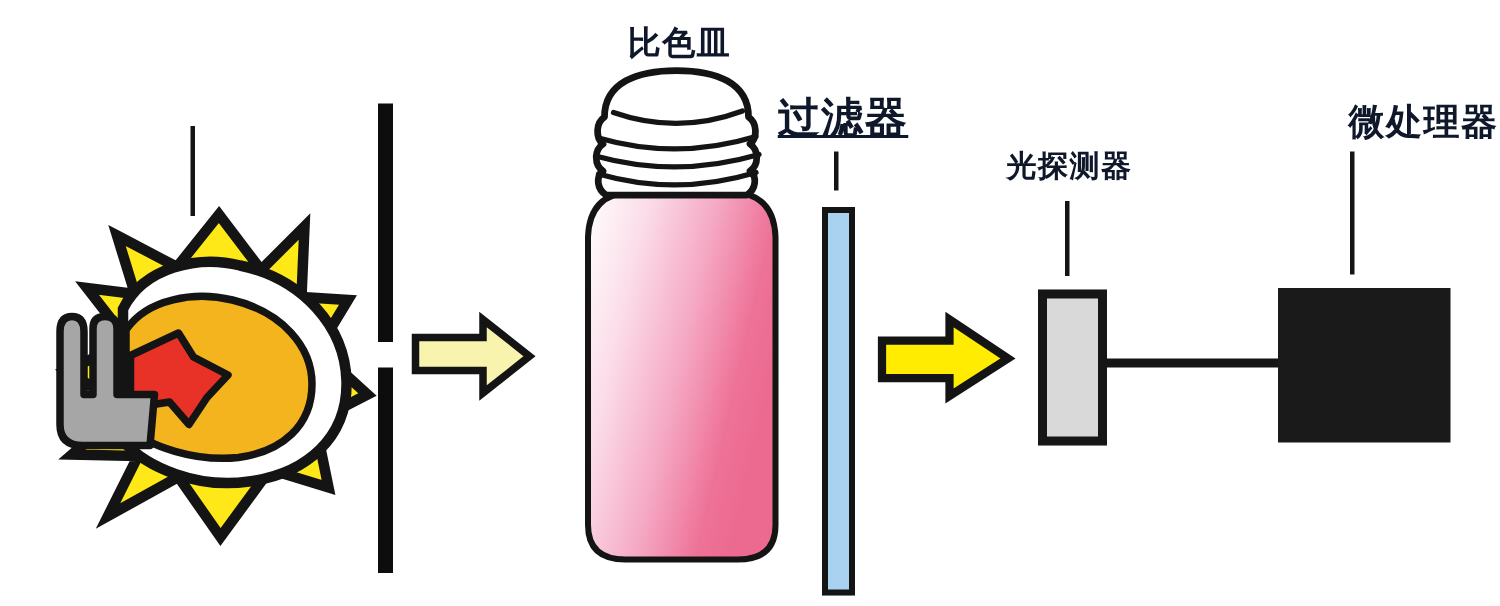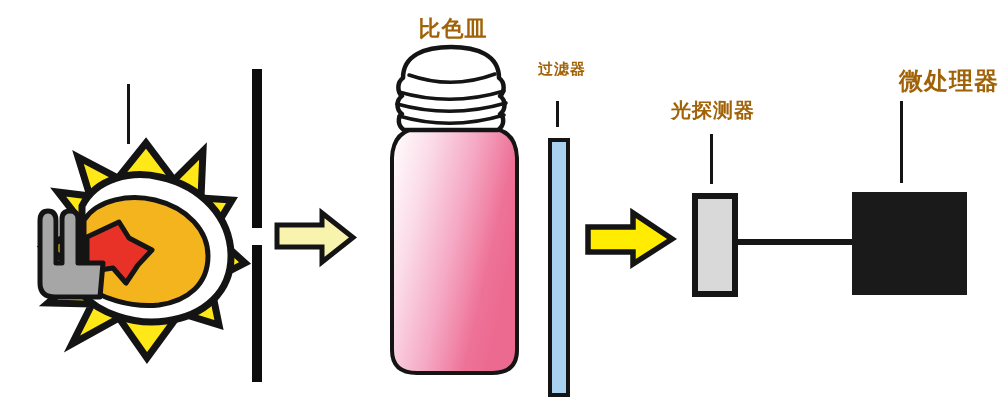--- a/index.html
+++ b/index.html
@@ -1,21 +1,21 @@
 <!DOCTYPE html>
 <html><head>
 <meta charset="utf-8">
 <style>
   html,body{margin:0;padding:0;background:#fff;}
   #stage{
     position:relative;width:1000px;height:404px;background:#fff;overflow:hidden;
     font-family:"Liberation Sans",sans-serif;
   }
   .label{
-    position:absolute;color:#a16207;font-weight:bold;font-size:21px;
+    position:absolute;color:#0f172a;font-weight:bold;font-size:21px;
     text-align:center;white-space:nowrap;letter-spacing:1px;
   }
   .pointer{position:absolute;width:3px;background:#141414;}
   #slit-top,#slit-bottom{position:absolute;left:252px;width:10px;background:#0d0d0d;}
   #slit-top{top:69px;height:159px;}
   #slit-bottom{top:245px;height:137px;}
   #filter-strip{
     position:absolute;left:548px;top:138px;width:22px;height:259px;
     background:#a8d2f0;border:4px solid #141414;box-sizing:border-box;
   }
@@ -62,21 +62,21 @@
       </linearGradient>
     </defs>
     <path fill="url(#liquidGrad)" stroke="#141414" stroke-width="4" d="M 392,158 Q 393,129 421,128 L 488,128 Q 516,129 517,158 L 517,350 Q 517,373 492,373 L 417,373 Q 392,373 392,350 Z"></path>
     <path fill="#ffffff" stroke="#141414" stroke-width="4.5" stroke-linejoin="round" d="M 403,78 C 403,55 425,47 451,47 C 477,47 499,55 499,78 C 505,82 505,92 500,96 C 506,100 506,110 500,114 C 505,118 504,126 498,130 L 404,130 C 398,126 397,118 402,114 C 396,110 396,100 402,96 C 397,92 397,82 403,78 Z"></path>
     <path fill="none" stroke="#141414" stroke-width="3.5" stroke-linecap="round" d="M 409,75 Q 452,90 495,74"></path>
     <path fill="none" stroke="#141414" stroke-width="3.5" stroke-linecap="round" d="M 399,92 Q 451,107 504,91"></path>
     <path fill="none" stroke="#141414" stroke-width="3.5" stroke-linecap="round" d="M 397,104 Q 451,119 506,103"></path>
     <path fill="none" stroke="#141414" stroke-width="3.5" stroke-linecap="round" d="M 399,116 Q 451,131 504,115"></path>
   </svg>
 
-  <div class="label" style="left:512px;top:60px;width:100px;font-size:15px;">过滤器</div>
+  <div class="label" style="left:512px;top:60px;width:100px;font-size:28px;text-decoration:underline;">过滤器</div>
   <div class="pointer" style="left:556px;top:101px;height:26px;"></div>
   <div id="filter-strip"></div>
 
   <svg style="left:583px;top:208px;" width="94" height="62" viewBox="583 208 94 62">
     <polygon fill="#FFEC00" stroke="#141414" stroke-width="5.5" stroke-miterlimit="8" points="588,227 633,227 633,213 672,239 633,264 633,252 588,252"></polygon>
   </svg>
 
   <div class="label" style="left:655px;top:97px;width:116px;font-size:20px;text-align:center;">光探测器</div>
   <div class="pointer" style="left:710px;top:134px;height:50px;"></div>
   <div id="detector-box"></div>

